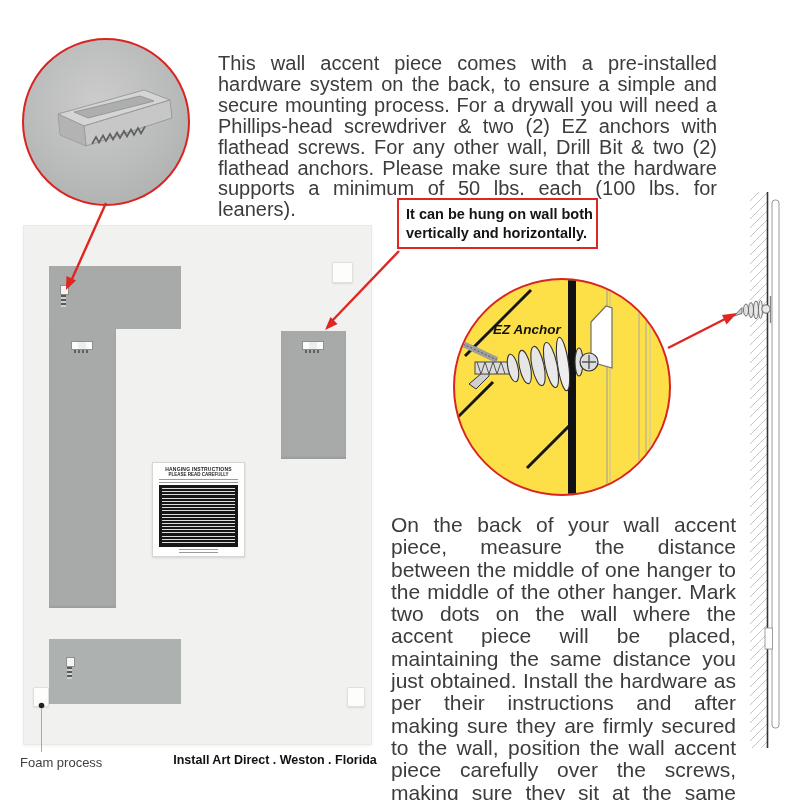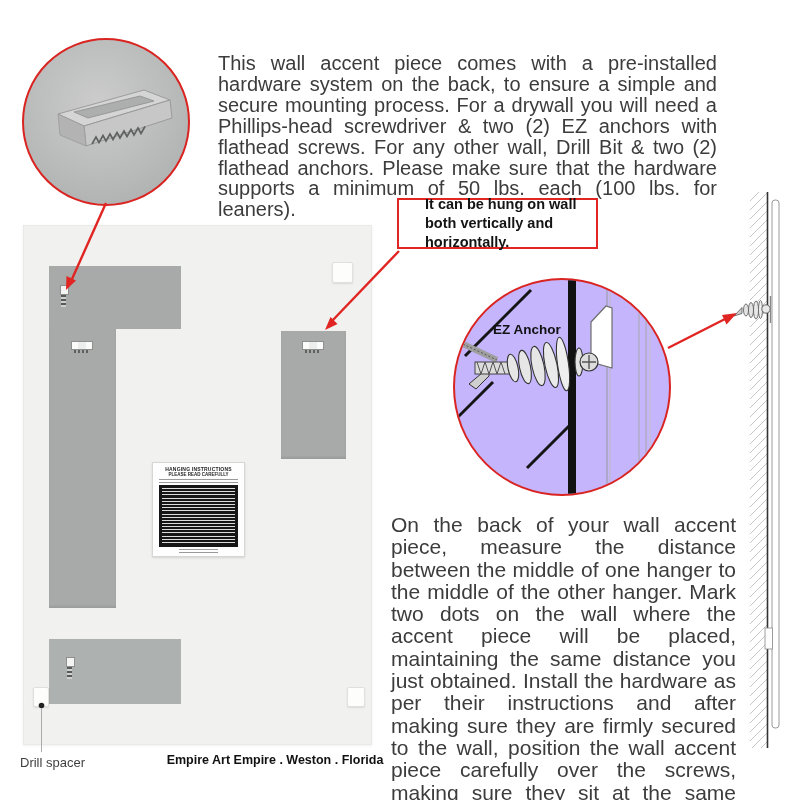--- a/index.html
+++ b/index.html
@@ -20,21 +20,21 @@
     font-size:20px;line-height:20.9px;color:#3c3c3c;
     text-align:justify;text-justify:inter-word;
   }
   
   .callout-box{
     position:absolute;left:397px;top:198px;width:201px;height:51px;
     border:2.5px solid #e02522;background:#ffffff;box-sizing:border-box;
     display:flex;align-items:center;
   }
   .callout-box span{
-    padding-left:26px;font-size:14.5px;line-height:19px;font-weight:bold;color:#141414;
+    padding-left:7px;font-size:14.5px;line-height:19px;font-weight:bold;color:#141414;
   }
   
   .panel{
     position:absolute;left:23px;top:225px;width:349px;height:520px;
     background:#f1f1ef;border:1px solid #e9e9e6;box-sizing:border-box;
     box-shadow:0 1px 3px rgba(0,0,0,0.06);
   }
   .bracket{position:absolute;background:#a7aaa9;}
   .bar-h{left:25px;top:40px;width:132px;height:63px;}
   .bar-v{left:25px;top:103px;width:67px;height:279px;box-shadow:inset 0 -2px 2px rgba(0,0,0,.08);}
@@ -61,21 +61,21 @@
   }
   .hl-line1{font-size:5px;font-weight:bold;line-height:6px;margin-top:3px;color:#1c1c1c;letter-spacing:0.2px;}
   .hl-line2{font-size:4.5px;font-weight:bold;line-height:5px;color:#1c1c1c;}
   .hl-tiny{height:4px;margin:2px 6px 0;background:repeating-linear-gradient(180deg,#9a9a9a 0 1px,transparent 1px 3px);}
   .hl-body{margin:2px auto 0;width:79px;height:62px;background:#161616;padding:3px 3px;box-sizing:border-box;}
   .hl-body .st{background:repeating-linear-gradient(180deg,rgba(255,255,255,0.85) 0 1px,transparent 1px 3px);}
   .hl-foot{height:5px;margin:2px 26px 0;background:repeating-linear-gradient(180deg,#9a9a9a 0 1px,transparent 1px 3px);}
   
   .ez-circle{
     position:absolute;left:453px;top:278px;width:214px;height:214px;border-radius:50%;
-    border:2.5px solid #d92421;background:#c4b5fd;overflow:hidden;box-sizing:content-box;
+    border:2.5px solid #d92421;background:#fde047;overflow:hidden;box-sizing:content-box;font-style:italic;
   }
   .ez-circle svg{display:block;width:100%;height:100%;}
   .ez-label{
     position:absolute;left:38px;top:42px;font-size:13.5px;font-weight:bold;color:#111;z-index:3;
   }
   
   .measure-text{
     position:absolute;left:391px;top:514px;width:345px;
     font-size:21px;line-height:22.3px;color:#3c3c3c;
     text-align:justify;text-align-last:justify;text-justify:inter-word;
@@ -209,22 +209,22 @@
       <ellipse cx="21" cy="120" rx="2.5" ry="6" fill="#e2e2e2" stroke="#555" stroke-width="0.8"></ellipse>
       <ellipse cx="26" cy="120" rx="2.5" ry="7.5" fill="#e2e2e2" stroke="#555" stroke-width="0.8"></ellipse>
       <ellipse cx="31" cy="120" rx="2.5" ry="9" fill="#e8e8e8" stroke="#555" stroke-width="0.8"></ellipse>
       <ellipse cx="35.5" cy="119.5" rx="2" ry="9" fill="#efefef" stroke="#555" stroke-width="0.8"></ellipse>
       <circle cx="41" cy="119" r="4.2" fill="#e9e9e9" stroke="#555" stroke-width="0.9"></circle>
       <line x1="45.5" y1="106" x2="45.5" y2="133" stroke="#888" stroke-width="1.4"></line>
     </g>
   </svg>
 </div>
 
-<div class="foam-label">Drill spacer</div>
-<div class="brand-line">Empire Art Empire  . Weston . Florida</div>
+<div class="foam-label">Foam process</div>
+<div class="brand-line">Install Art Direct  . Weston . Florida</div>
 
 <svg class="overlay" viewBox="0 0 800 800">
 
   <line x1="106" y1="203" x2="72" y2="279" stroke="#e02522" stroke-width="2.4"></line>
   <polygon points="66,290 76,280.5 66.5,276" fill="#e02522"></polygon>
 
   <line x1="399" y1="251" x2="332" y2="321" stroke="#e02522" stroke-width="2.4"></line>
   <polygon points="325,330 337.5,324 330.5,317" fill="#e02522"></polygon>
 
   <line x1="668" y1="348" x2="727" y2="318" stroke="#e02522" stroke-width="2.4"></line>

